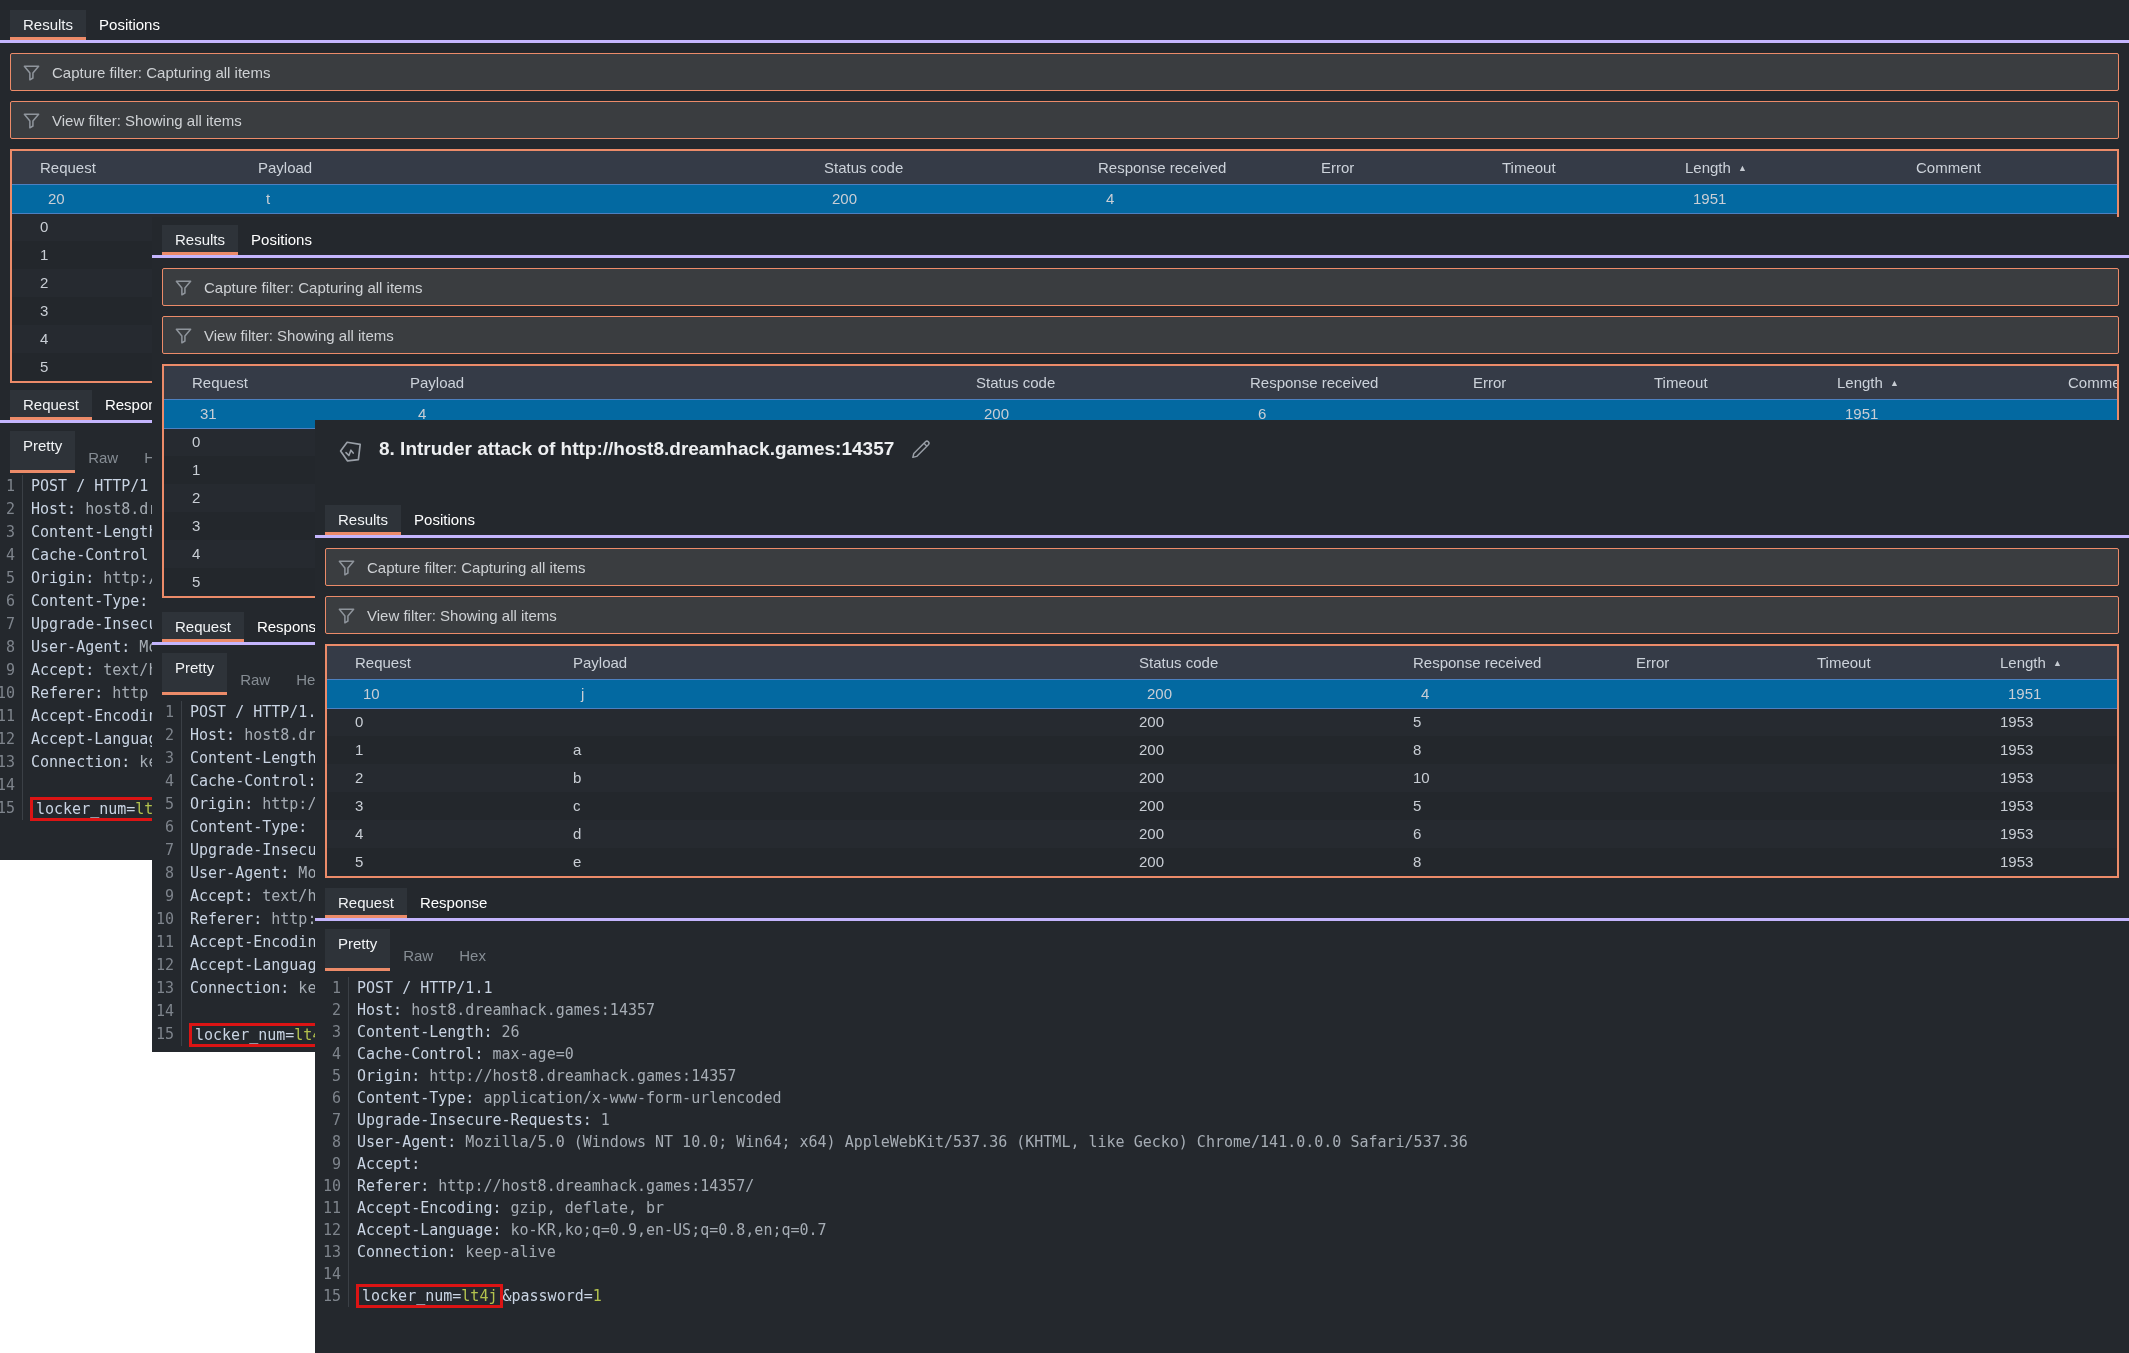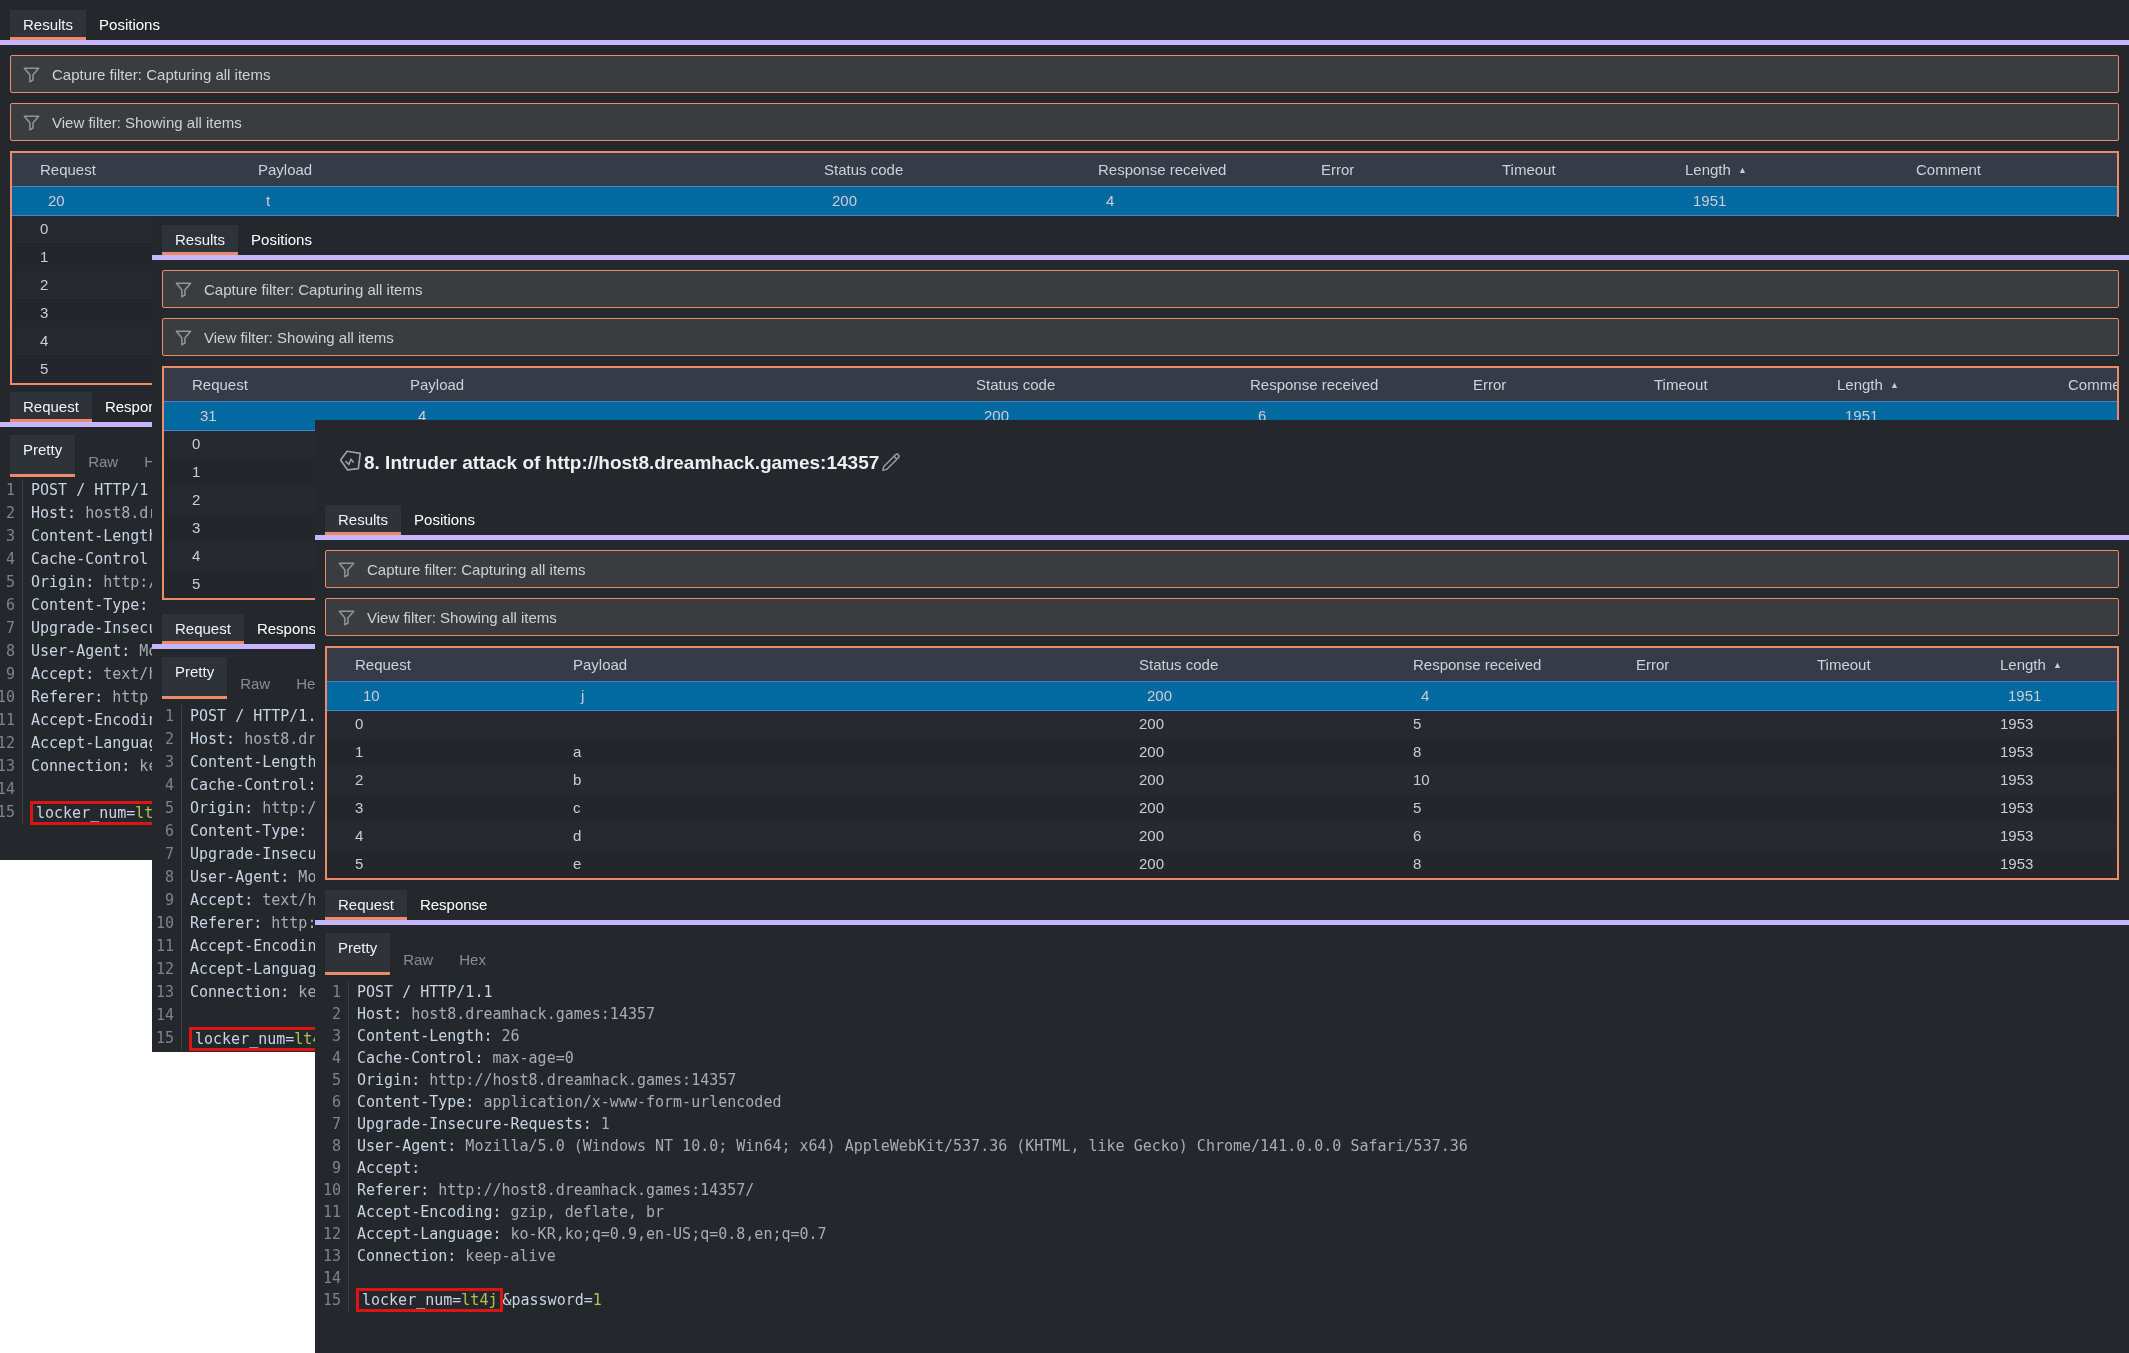--- a/index.html
+++ b/index.html
@@ -4,21 +4,21 @@
 <style>
   html,body{margin:0;padding:0;background:#ffffff;}
   .screen{position:relative;width:2129px;height:1353px;background:#ffffff;overflow:hidden;
           font-family:"Liberation Sans",sans-serif;}
   .win{position:absolute;background:#24282d;overflow:hidden;}
   #win1{left:0;top:0;width:2129px;height:860px;z-index:1;}
   #win2{left:152px;top:217px;width:1977px;height:835px;z-index:2;}
   #win3{left:315px;top:420px;width:1814px;height:933px;z-index:3;}
 
   
-  .tabstrip{display:flex;align-items:stretch;border-bottom:5px solid #c4b5fd;}
+  .tabstrip{display:flex;align-items:stretch;border-bottom:3px solid #c4b5fd;}
   .tabstrip.noline{border-bottom:none;}
   .tab{padding:6px 13px 4px 13px;font-size:15px;color:#ffffff;border-bottom:3px solid transparent;cursor:default;white-space:nowrap;}
   .tab.sel{background:#2e3339;color:#f1f3f5;border-bottom-color:#ec8b69;}
   .tab.gray{color:#868d94;margin-top:12px;}
 
   
   .filterbar{display:flex;align-items:center;gap:11px;height:36px;margin:10px;background:#3a3d40;
              border:1.5px solid #ec8b69;border-radius:2px;padding:0 11px;color:#ced1d4;font-size:15px;white-space:nowrap;}
 
   
@@ -42,21 +42,21 @@
   .ln{flex:0 0 auto;text-align:right;color:#7e848c;padding-right:7px;border-right:1px solid #3b4046;margin-right:8px;overflow:hidden;direction:rtl;}
   #win1 .ln{width:15px;}
   #win2 .ln{width:22px;}
   #win3 .ln{width:26px;}
   .seg.h{color:#c9d4e3;}
   .seg.v{color:#a6adb5;}
   .seg.n{color:#b3c24d;}
   .redbox{display:inline-block;border:3px solid #dc1414;padding:0 3px;margin:0 -1px;line-height:normal;}
 
   
-  .titlerow{display:flex;align-items:flex-end;padding:18px 0 0 22px;height:36px;}
+  .titlerow{display:flex;align-items:flex-start;gap:15px;padding:18px 0 0 22px;height:36px;}
   .title{font-size:19px;font-weight:bold;color:#edeff1;white-space:nowrap;}
   .icon{flex:0 0 auto;display:inline-flex;}
 
   
   #win1 .tabstrip.main{padding:10px 0 0 10px;}
   #win1 .rtable{margin-top:8px;}
   #win1 .tabstrip.small{margin-top:7px;padding-left:10px;}
   #win1 .tabstrip.tiny{margin-top:8px;padding-left:10px;}
   #win1 .editor{margin-top:2px;}
 

